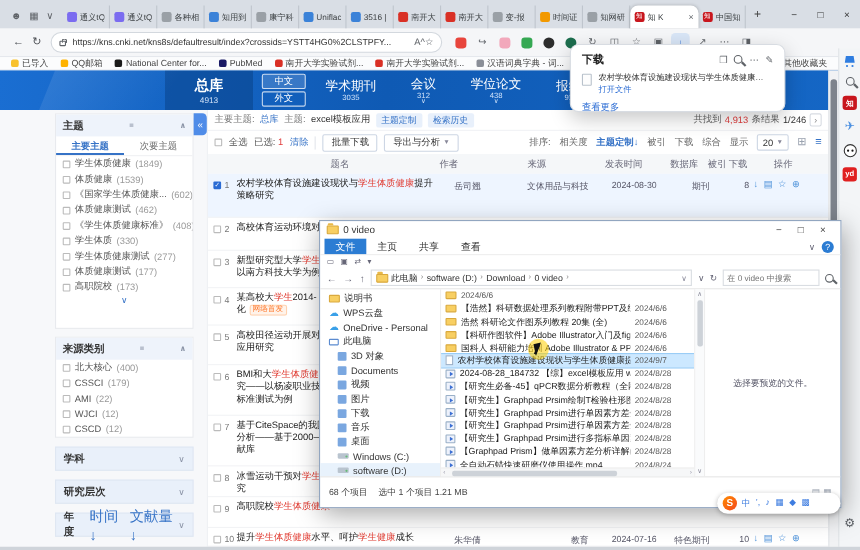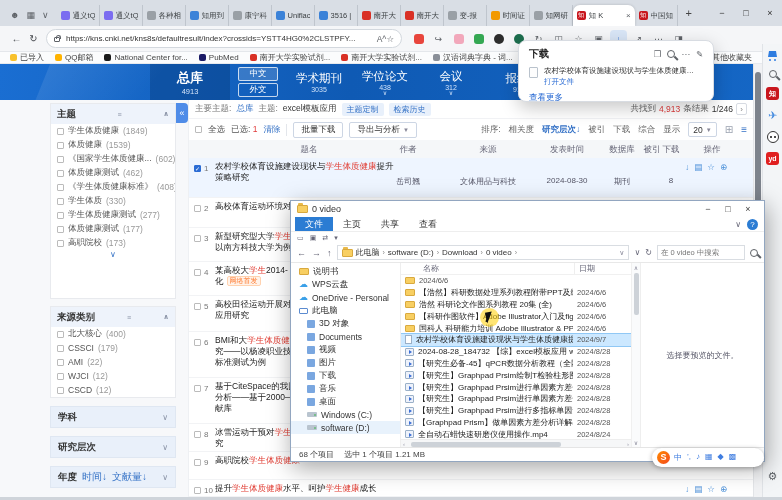--- a/index.html
+++ b/index.html
@@ -63,21 +63,21 @@
   .sb-hic{margin-left:auto;color:#8a93a6;font-size:7px}
   .sb-tabs{height:18px;display:flex;font-size:8.5px;color:#666;border-bottom:1px solid #f0f1f3}
   .sb-tab{flex:1;display:flex;align-items:center;justify-content:center}
   .sb-tab.active{color:#3572c6;font-weight:bold;box-shadow:inset 0 -2px 0 #3572c6}
   .sb-item{height:14px;display:flex;align-items:center;gap:4px;padding:0 6px;font-size:8.5px;color:#555;white-space:nowrap;overflow:hidden}
   .cbx{width:7px;height:7px;border:1px solid #bbb;border-radius:1px;background:#fff;flex:0 0 auto}
   .sb-cnt{color:#999}
   .sb-expand{text-align:center;color:#3572c6;font-size:8px;height:12px;line-height:10px}
   .sb-bar{position:absolute;left:50px;width:126px;height:22px;background:#e9f0fa;border:1px solid #dfe7f2;
           display:flex;align-items:center;padding:0 7px;font-size:9.5px;font-weight:bold;color:#333}
-  .bar-extra{font-size:10px;color:#3572c6;font-weight:normal;margin-left:5px}
+  .bar-extra{font-size:13px;color:#3572c6;font-weight:normal;margin-left:5px}
   .bar-ch{margin-left:auto;color:#8a93a6;font-size:8px;font-weight:normal}
   #collapse-strip{position:absolute;left:176px;top:103px;width:12px;height:20px;background:#4f8ce8;color:#fff;
           font-size:9px;border-radius:0 4px 4px 0;display:flex;align-items:center;justify-content:center;z-index:3}
   
   #results{position:absolute;left:188px;top:0;width:565px;height:397px;background:#fff;border-left:1px solid #eef0f3}
   #inforow{height:18px;display:flex;align-items:center;gap:5px;padding:0 6px;font-size:8.5px;color:#777}
   .blue{color:#3572c6}
   .chip{background:#e8f0fb;color:#3572c6;border-radius:2px;padding:1px 5px;font-size:8px}
   #found{margin-left:auto;display:flex;align-items:center;gap:3px;color:#666}
   .redcount{color:#e03b3b;font-weight:normal}
@@ -93,21 +93,21 @@
   #theader{height:18px;background:#f5f7f9;position:relative;font-size:8.5px;color:#667}
   #theader span{position:absolute;top:4px;transform:translateX(-50%)}
   .rrow{position:relative;border-bottom:1px solid #f2f3f5;padding-top:3px}
   .rrow.sel{background:#eef5ff}
   .rck{position:absolute;left:5px;top:6px;display:flex;gap:3px;align-items:center;font-size:8px;color:#777}
   .cbx.on{background:#2b6cd4;border-color:#2b6cd4;color:#fff;font-size:6px;line-height:7px;text-align:center}
   .rtitle{margin-left:26px;width:182px;font-size:8.5px;line-height:11px;color:#222;overflow:hidden}
   .rline{white-space:nowrap;overflow:hidden}
   .hl{color:#e0392f}
   .badge{display:inline-block;margin-left:3px;font-size:7px;color:#ff7a2f;background:#fff3ea;border:1px solid #ffd2b0;border-radius:2px;padding:0 2px;line-height:8px;vertical-align:1px}
-  .rau,.rsrc,.rdate,.rdb,.rdl{position:absolute;top:18px;font-size:8px;color:#556;text-align:center;white-space:nowrap;overflow:hidden}
+  .rau,.rsrc,.rdate,.rdb,.rdl{position:absolute;top:6px;font-size:8px;color:#556;text-align:right;white-space:nowrap;overflow:hidden}
   .rau{left:190px;width:58px}.rsrc{left:252px;width:94px}.rdate{left:348px;width:60px}.rdb{left:410px;width:46px}.rdl{left:472px;width:20px}
   .rops{position:absolute;left:496px;top:4px;display:flex;gap:5px;font-size:8.5px;color:#4a90d9}
   
   #pg-scroll{position:absolute;left:753px;top:64px;width:9px;height:433px;background:#f1f2f4;border-left:1px solid #e3e5e8}
   #pg-thumb{position:absolute;left:1px;top:8px;width:6px;height:145px;background:#7d838c;border-radius:3px}
   #side-strip{position:absolute;left:762px;top:44px;width:20px;height:453px;background:#f3f5f7;border-left:1px solid #e0e3e7;
               display:flex;flex-direction:column;align-items:center;padding-top:5px;gap:9px}
   .ss-box{width:13px;height:13px;border-radius:3px;color:#fff;font-size:7px;font-weight:bold;display:flex;align-items:center;justify-content:center}
   .ss-glyph{font-size:11px;line-height:13px}
   .i-cart{position:relative;width:13px;height:12px}
@@ -171,21 +171,21 @@
   .fi-folder{width:10px;height:7px;background:#f8cf62;border:1px solid #d9a93e;border-radius:1px;flex:0 0 auto}
   .fi-doc{width:7px;height:9px;background:#fff;border:1px solid #9ab0c8;flex:0 0 auto}
   .fi-video{width:9px;height:8px;background:#eef2fb;border:1px solid #9ab0c8;border-radius:1px;position:relative;flex:0 0 auto}
   .fi-video::after{content:"";position:absolute;left:2.5px;top:1.5px;width:0;height:0;border-left:3.5px solid #3b6fd4;border-top:2px solid transparent;border-bottom:2px solid transparent}
   .ex-hscroll{height:8px;background:#f6f7f8;border-top:1px solid #eee;position:relative;color:#99a;font-size:6px}
   .ex-hthumb{position:absolute;left:10px;top:1.5px;width:150px;height:5px;background:#cdd2d8;border-radius:2px}
   .ex-vscroll{width:9px;border-left:1px solid #f0f0f0;background:#fafbfc;display:flex;flex-direction:column;align-items:center;font-size:6px;color:#889;padding:1px 0}
   .vthumb{width:5px;height:42px;background:#cdd2d8;margin-top:2px;border-radius:2px}
   .vdown{margin-top:auto}
   .ex-preview{flex:1;border-left:1px solid #eee;display:flex;align-items:center;justify-content:center;font-size:8px;color:#556;text-align:center;padding:0 6px}
-  .ex-status{height:14px;border-top:1px solid #e5e5e5;display:flex;align-items:center;gap:10px;padding:0 8px;font-size:8px;color:#444}
+  .ex-status{height:28px;border-top:1px solid #e5e5e5;display:flex;align-items:center;gap:10px;padding:0 8px;font-size:8px;color:#444}
   .st-views{margin-left:auto;display:flex;gap:3px;color:#9aa2af;font-size:8px}
   
   #sogou{position:absolute;left:652px;top:448px;width:112px;height:19px;background:#fff;border-radius:10px;
          box-shadow:0 1px 5px rgba(0,0,0,.3);display:flex;align-items:center;gap:4px;padding:0 5px;z-index:26}
   .sg-logo{width:13px;height:13px;border-radius:50%;background:linear-gradient(135deg,#ff8a00,#f4491e);color:#fff;font-weight:bold;font-size:9px;text-align:center;line-height:13px}
   .sg-i{font-size:8px;color:#3f7de0}
   
   #cursor{position:absolute;left:480px;top:308px;z-index:40;pointer-events:none}
   .halo{position:absolute;left:0;top:0;width:19px;height:19px;border-radius:50%;background:rgba(255,208,0,.55)}
   .arrow{position:absolute;left:6px;top:4px;width:0;height:0;border-top:11px solid #111;border-right:7px solid transparent;transform:rotate(-12deg)}
@@ -355,27 +355,27 @@
         </div>
         <div class="langcol">
           <div class="langb active">中文</div>
           <div class="langb">外文</div>
         </div>
         <div class="cktab">
           <div class="ckl">学术期刊</div>
           <div class="ckc">3035</div>
         </div>
         <div class="cktab">
+          <div class="ckl">会议</div>
+          <div class="ckc">312</div>
+          <div class="ckdd">∨</div>
+        </div>
+        <div class="cktab">
           <div class="ckl">学位论文</div>
           <div class="ckc">438</div>
-          <div class="ckdd">∨</div>
-        </div>
-        <div class="cktab">
-          <div class="ckl">会议</div>
-          <div class="ckc">312</div>
           <div class="ckdd">∨</div>
         </div>
         <div class="cktab">
           <div class="ckl">报纸</div>
           <div class="ckc">91</div>
         </div>
         <div class="cktab">
           <div class="ckl">年鉴</div>
           <div class="ckc"></div>
         </div>
@@ -388,20 +388,24 @@
   </div>
 
   <div id="page">
 
     <div class="sb-card" style="top:3px;height:196px">
       <div class="sb-head">
         <span>主题</span>
         <span class="sb-hic">≡</span>
         <span class="sb-hic">∧</span>
       </div>
+      <div class="sb-tabs" id="topicTabs">
+          <div class="sb-tab active">主要主题</div>
+          <div class="sb-tab">次要主题</div>
+        </div>
       <div id="topicItems">
           <div class="sb-item">
             <span class="cbx"></span>
             <span>学生体质健康</span>
             <span class="sb-cnt">(1849)</span>
           </div>
           <div class="sb-item">
             <span class="cbx"></span>
             <span>体质健康</span>
             <span class="sb-cnt">(1539)</span>
@@ -522,21 +526,21 @@
         <span class="vdiv"></span>
         <span class="rtb-btn">批量下载</span>
         <span class="rtb-btn">
           <span>导出与分析</span>
           <span style="font-size:6px;color:#889">▼</span>
         </span>
         <span class="sorts">
           <span>排序:</span>
           <span id="sortopts" style="display:flex;gap:8px">
               <span class="sort">相关度</span>
-              <span class="sort active">研究层次↓</span>
+              <span class="sort active">主题定制↓</span>
               <span class="sort">被引</span>
               <span class="sort">下载</span>
               <span class="sort">综合</span>
             </span>
           <span>显示</span>
           <span class="dispbox">
             <span>20</span>
             <span style="font-size:6px;color:#889">▼</span>
           </span>
           <span class="view-ico">⊞</span>
@@ -813,24 +817,20 @@
           <div class="fnavi" style="padding-left: 16px;">
             <span class="ni-drive"></span>
             <span>Windows (C:)</span>
           </div>
           <div class="fnavi cur" style="padding-left: 16px;">
             <span class="ni-drive"></span>
             <span>software (D:)</span>
           </div>
         </div>
       <div class="ex-main">
-        <div class="ex-cols">
-          <span class="colname">名称</span>
-          <span class="coldate">日期</span>
-        </div>
         <div id="flist">
             <div class="frow">
               <span class="fi-folder"></span>
               <span class="fdate">2024/6/6</span>
             </div>
             <div class="frow">
               <span class="fi-folder"></span>
               <span class="fname">【浩然】科研数据处理系列教程附带PPT及练习...</span>
               <span class="fdate">2024/6/6</span>
             </div>

